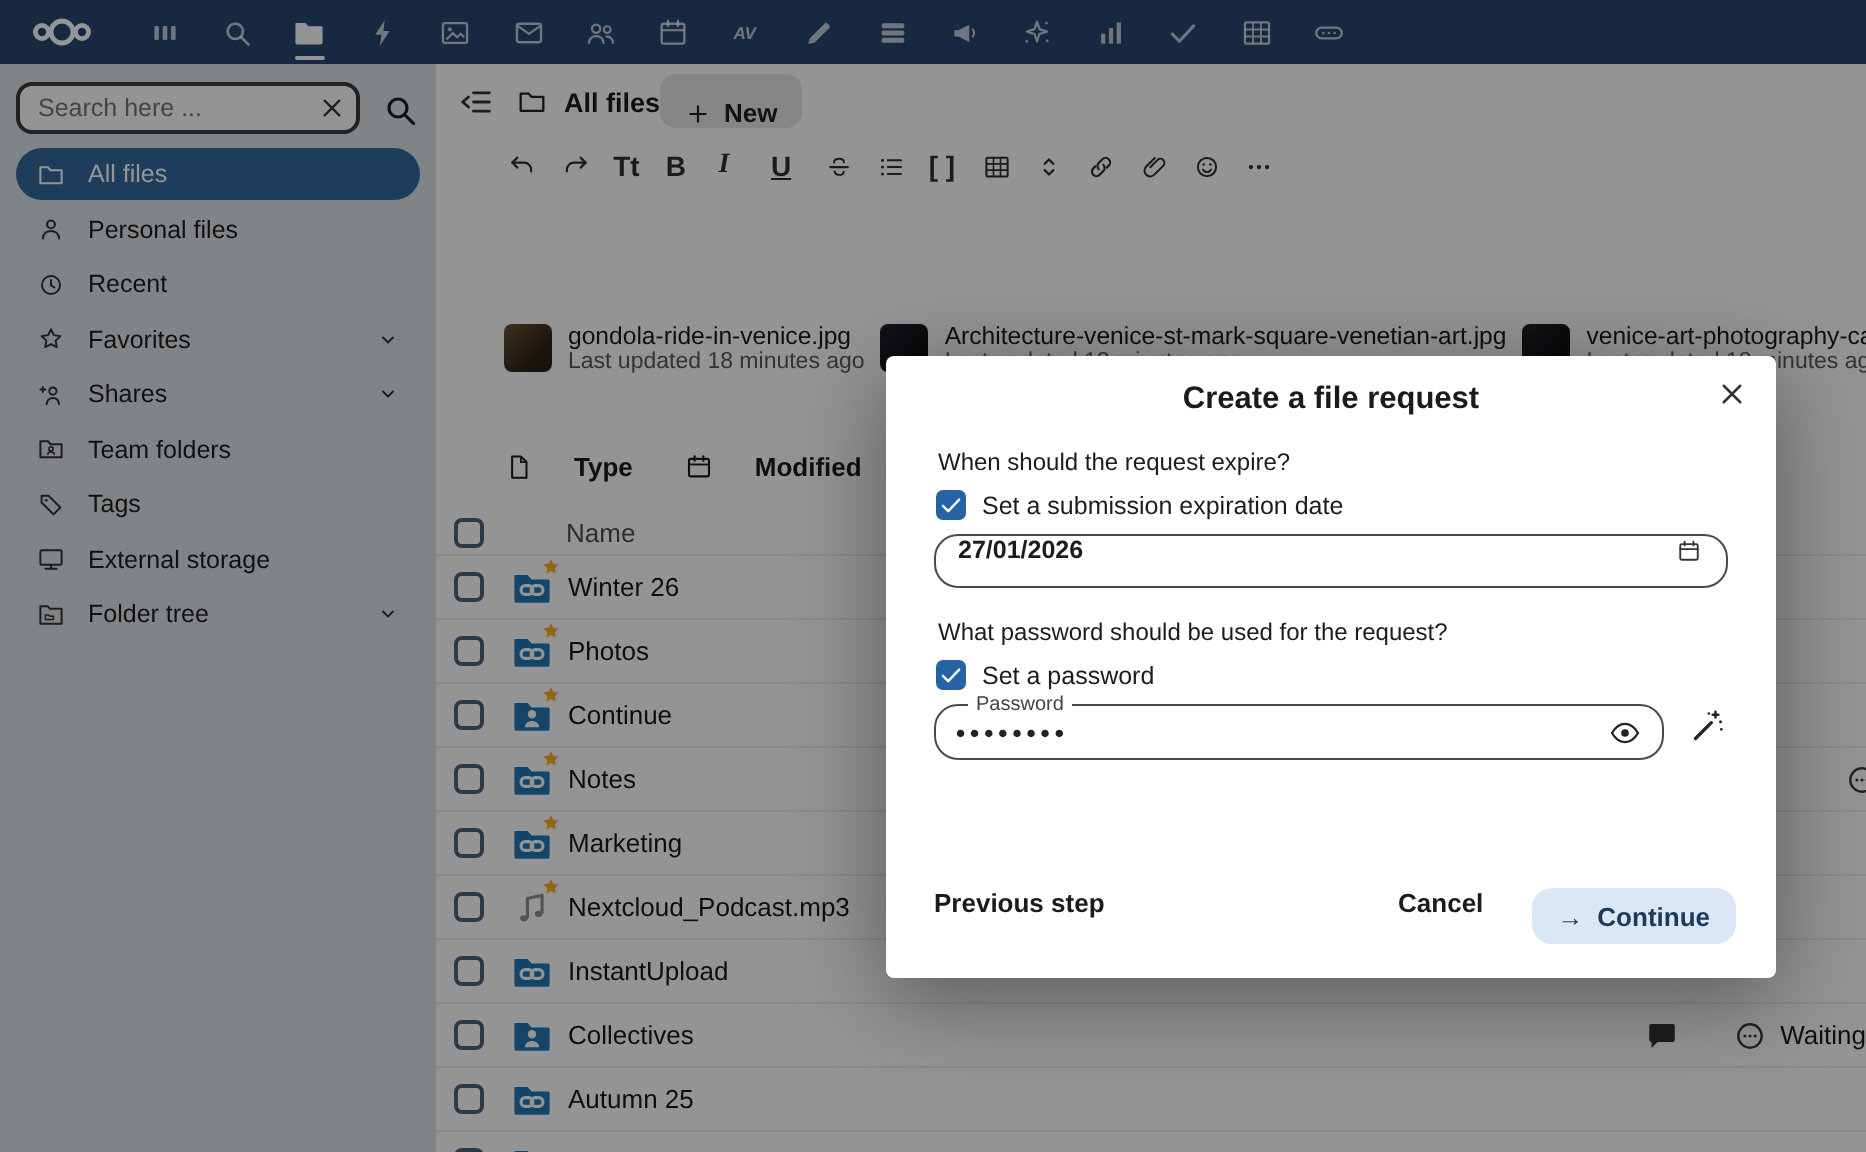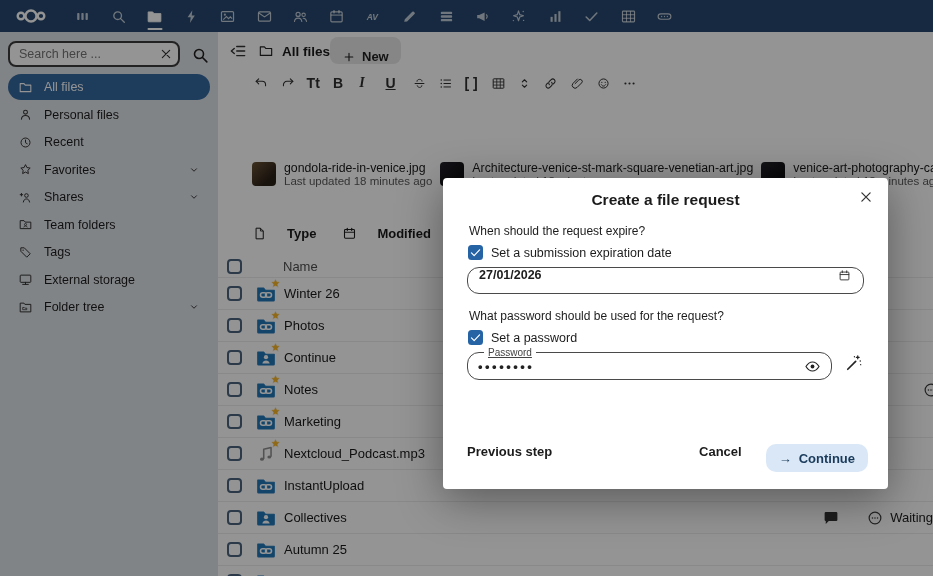--- a/index.html
+++ b/index.html
@@ -82,21 +82,21 @@
   .malert{position:relative;margin:15px 24px 0;background:var(--c-alert_bg,#d8efd9);border-left:4px solid #1d6b31;border-radius:6px;padding:7px 12px 7px 38px;font-size:12.5px;line-height:16.5px;color:#1d1d1d;}
   .malert .aic{position:absolute;left:11px;top:10px;width:17px;height:17px;color:var(--c-alert_accent,#217a38);}
   .mq{margin:15px 26px 0;font-size:12px;color:#1c1c1c;}
   .mcbrow{margin:7px 25px 0;display:flex;align-items:center;gap:8px;font-size:12.5px;color:#1c1c1c;}
   .mcb{position:relative;width:15px;height:15px;border-radius:3.5px;background:var(--c-checkbox,#2563a5);flex:0 0 auto;cursor:pointer;}
   .mcb svg{position:absolute;inset:1px;color:#fff;width:13px;height:13px;}
   .dateinput{margin:7px 24px 0;height:27px;border:1.8px solid #4a4a4a;border-radius:12px;display:flex;align-items:flex-start;padding:0 11px;font-size:12.5px;color:#1c1c1c;cursor:text;font-weight:bold;}
   .dateinput svg{margin-left:auto;width:15px;height:15px;color:#333;}
   .pwrow{margin:2px 24px 0;display:flex;align-items:flex-end;gap:12px;}
   .pwfield{flex:1;border:1.8px solid #4a4a4a;border-radius:12px;padding:0 10px 4px;margin:0;}
-  .pwfield legend{font-size:10px;color:#444;margin-left:6px;padding:0 4px;text-decoration:underline;}
+  .pwfield legend{font-size:10px;color:#444;margin-left:6px;padding:0 4px;}
   .pwinner{display:flex;align-items:center;}
   .pwdots{font-size:13px;font-weight:bold;letter-spacing:2.5px;color:#222;}
   .eye{margin-left:auto;width:17px;height:17px;color:#222;}
   .wandbtn{width:20px;height:20px;color:#222;margin-bottom:7px;flex:0 0 auto;}
   .mfooter{position:absolute;left:24px;right:20px;bottom:17px;display:flex;align-items:flex-start;}
   .prevbtn{font-size:13px;font-weight:bold;color:#1b1b1b;}
   .cancelbtn{font-size:13px;font-weight:bold;color:#1b1b1b;margin-left:auto;margin-right:24px;}
   .contbtn{height:28px;border-radius:10px;background:var(--c-continue_bg,#d9e7f6);display:flex;align-items:center;gap:7px;padding:0 13px;font-size:13px;font-weight:bold;color:var(--c-continue_text,#193a5a);}
 </style>
 </head>

